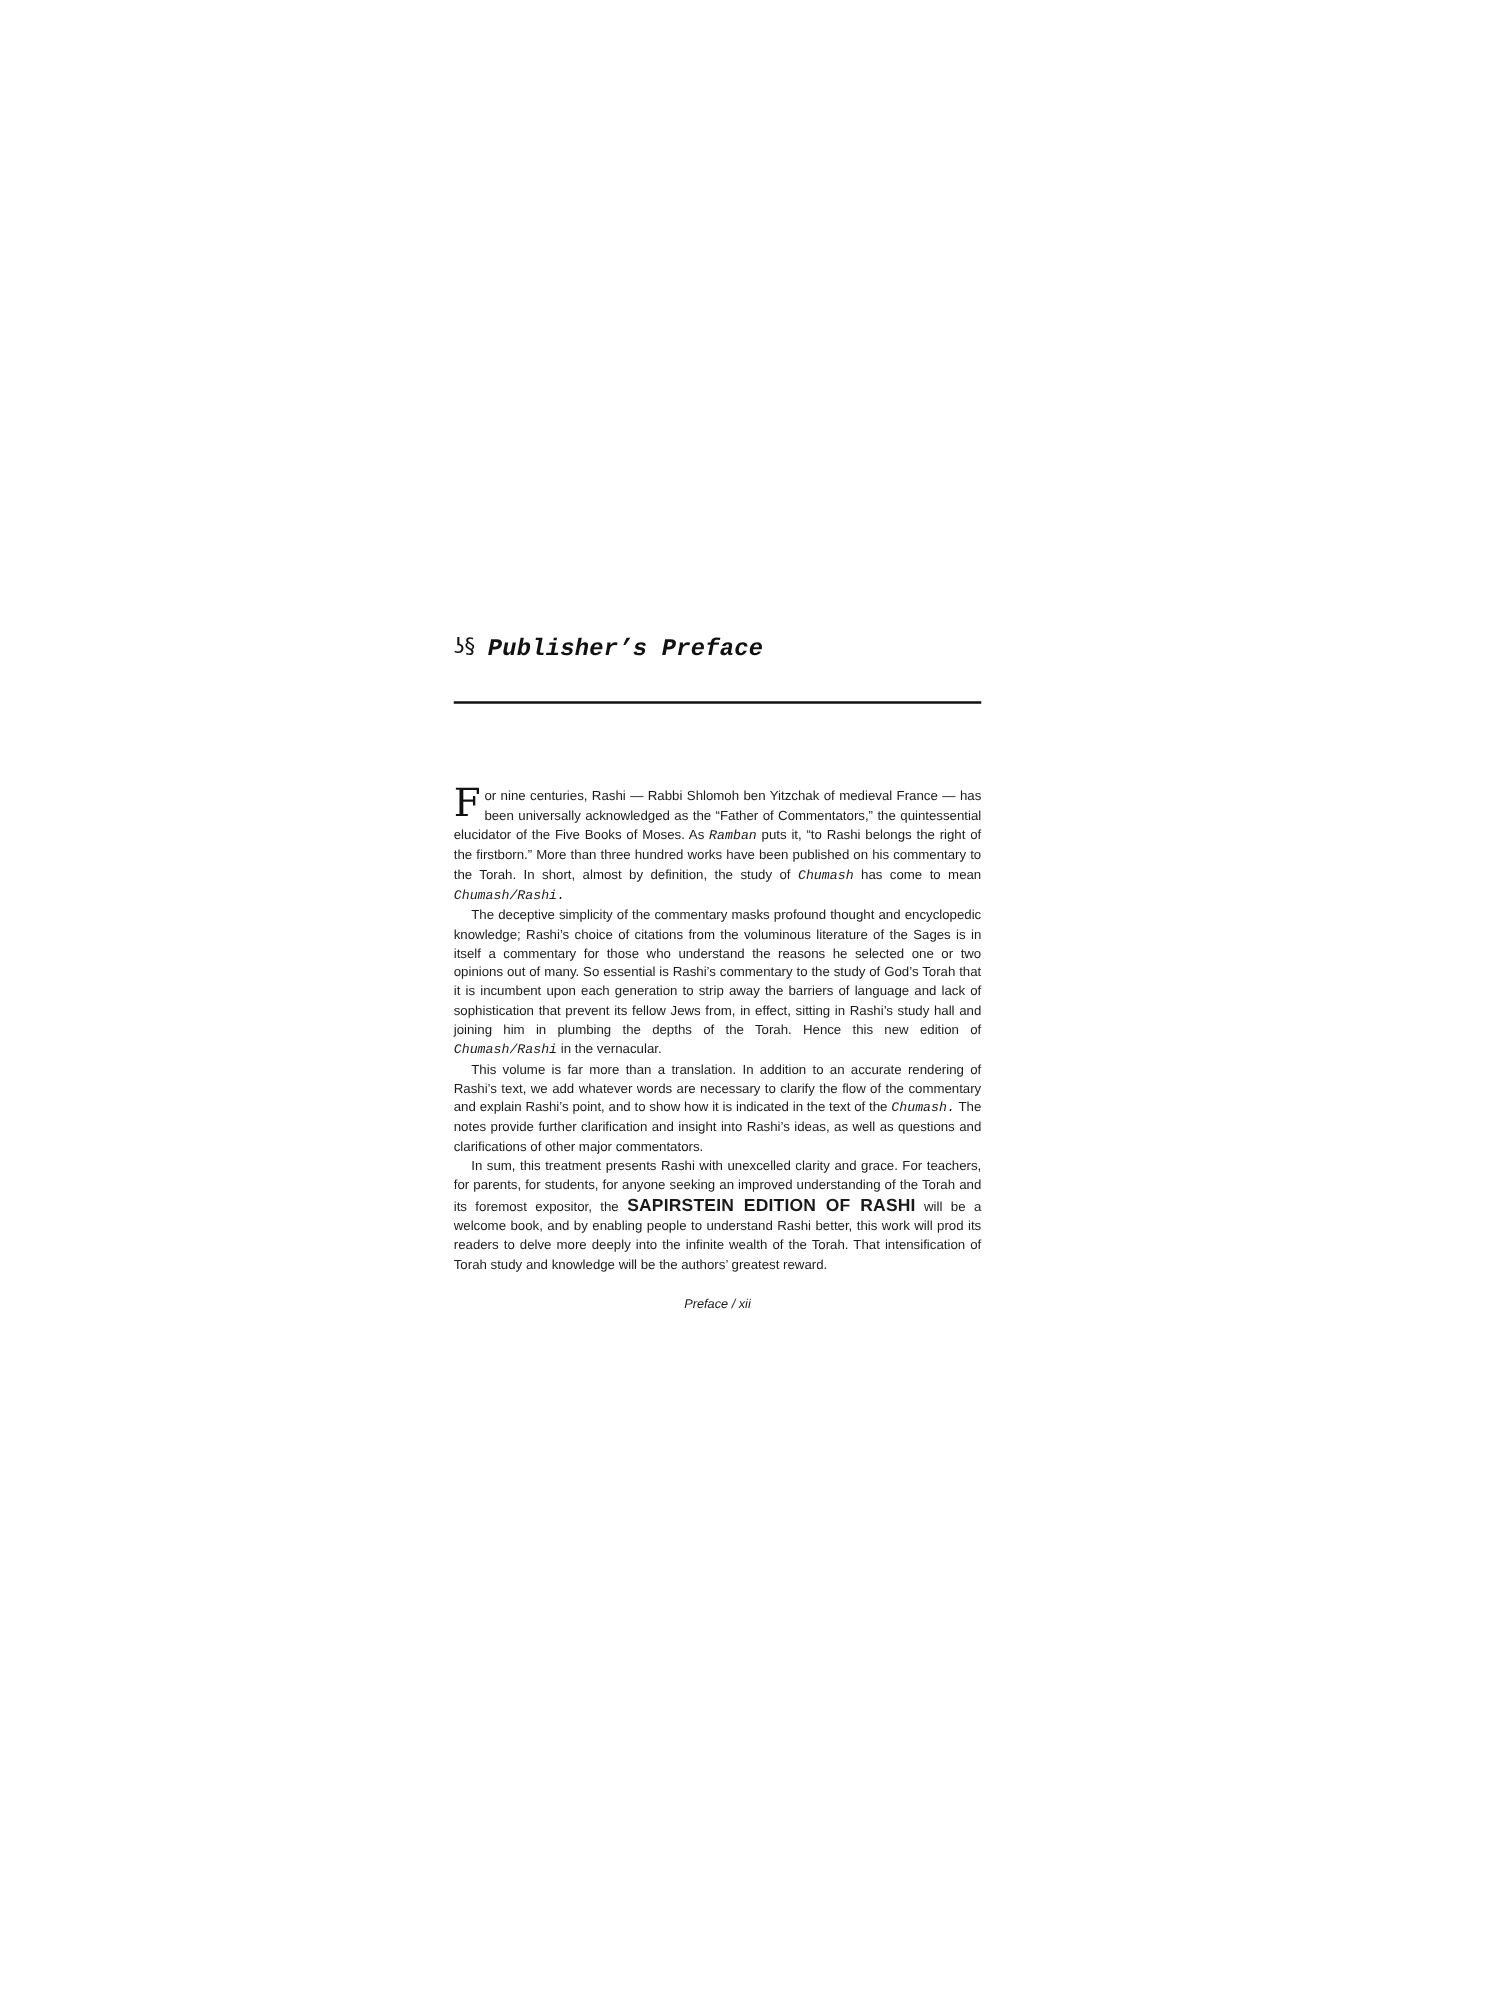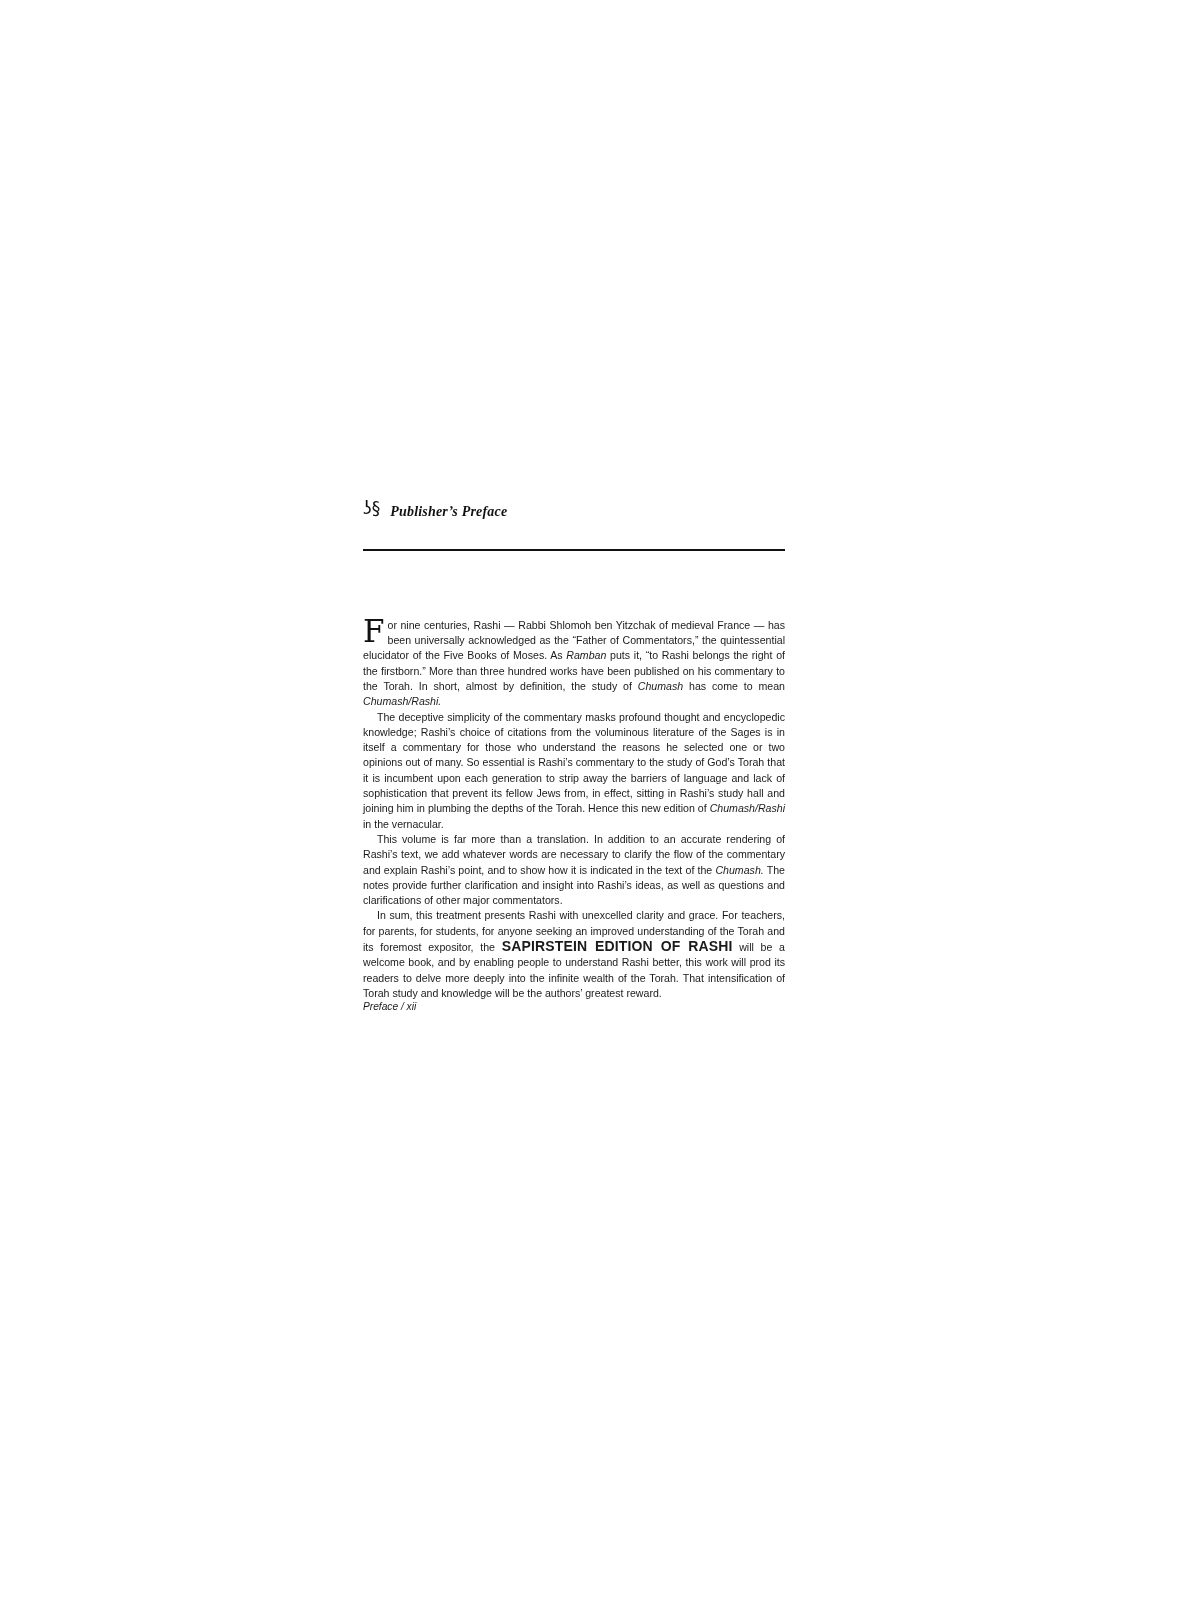--- a/index.html
+++ b/index.html
@@ -28,24 +28,24 @@
     gap: 10px;
   }
   .ornament {
     font-family: "DejaVu Sans", sans-serif;
     font-size: 17px;
     line-height: 1;
     color: #111111;
     transform: translateY(-2px);
   }
   .page-title {
-    font-family: Liberation Serif, serif;
+    font-family: Liberation Mono, monospace;
     font-style: italic;
     font-weight: bold;
-    font-size: 14px;
+    font-size: 19px;
     letter-spacing: 0.2px;
     color: #111111;
     white-space: nowrap;
   }
   .rule {
     margin-top: 19px;
     border-top: 2.2px solid #111111;
     width: 422px;
   }
   .body-text {
@@ -67,24 +67,25 @@
   .dropcap {
     float: left;
     font-family: "DejaVu Serif", serif;
     font-size: 31px;
     line-height: 25px;
     padding: 1px 2px 0 0;
     margin-right: 1px;
     font-weight: normal;
     color: #111111;
   }
-  .it { font-style: italic; }
+  .it { font-style: italic; font-family: Liberation Mono, monospace; }
   .sc { font-weight: bold; font-size: 14px; letter-spacing: 0.15px; }
   .folio {
-    text-align: left;
+    margin-top: 18px;
+    text-align: center;
     font-style: italic;
     font-size: 10.2px;
     color: #1a1a1a;
   }
 </style>
 </head>
 <body>
 
 <div class="page">
   <div class="content">

